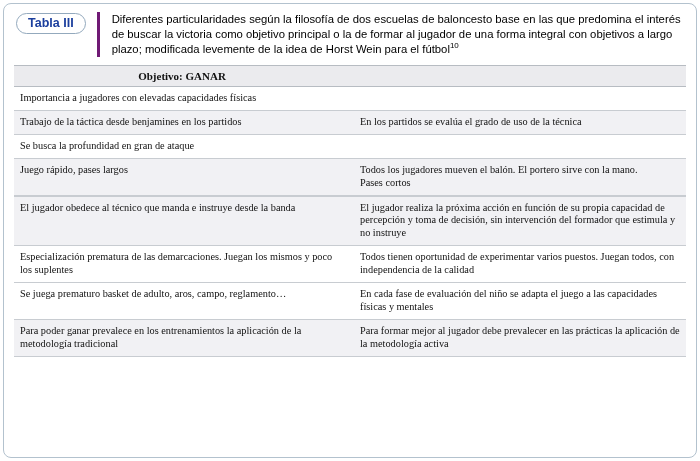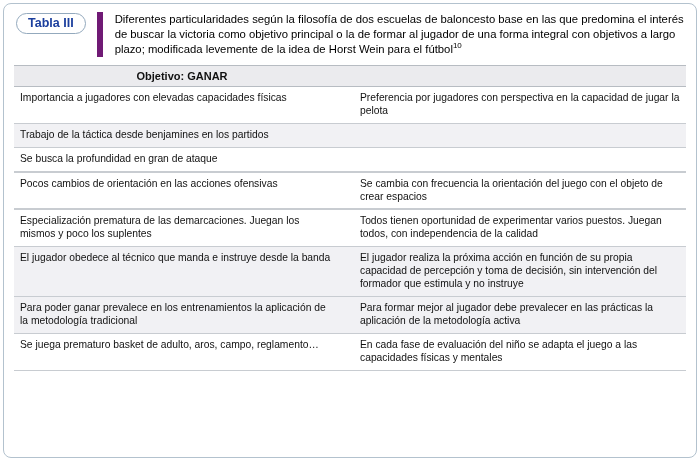--- a/index.html
+++ b/index.html
@@ -34,30 +34,31 @@
     color:var(--accent);
     font-weight:bold;
     font-size:12.5px;
     white-space:nowrap;
     flex:0 0 auto;
     margin-top:1px;
   }
   .caption-text{
     margin-left:11px;
     padding-left:12px;
-    border-left:6px solid #701a75;
+    border-left:3px solid #701a75;
     font-size:11.3px;
     line-height:15px;
     color:#000;
   }
   .caption-text sup{font-size:8px;line-height:0;}
   .table{
     margin:3px 10px 0 10px;
     border-top:1px solid #b7bcc2;
     font-size:10.3px;
+    font-family:Liberation Serif, serif;
   }
   .thead{
     display:flex;
     background:var(--header-bg);
     border-bottom:1px solid #b7bcc2;
     font-weight:bold;
     font-size:11px;
   }
   .thead .col{
     width:50%;
@@ -91,56 +92,55 @@
   </div>
 
   <div class="table">
 
     <div class="thead">
       <div class="col">Objetivo: GANAR</div>
     </div>
 
     <div class="row">
       <div class="cell ganar">Importancia a jugadores con elevadas capacidades físicas</div>
-      <div class="cell formar">Preferencia por jugadores con perspectiva en la capacidad de jugar la pelota</div>
     </div>
 
     <div class="row alt">
       <div class="cell ganar">Trabajo de la táctica desde benjamines en los partidos</div>
+      <div class="cell formar">En los partidos se evalúa el grado de uso de la técnica</div>
     </div>
 
     <div class="row">
       <div class="cell ganar">Se busca la profundidad en gran de ataque</div>
     </div>
 
     <div class="row alt">
+      <div class="cell ganar">Juego rápido, pases largos</div>
+      <div class="cell formar">Todos los jugadores mueven el balón. El portero sirve con la mano.
+Pases cortos</div>
     </div>
 
-    <div class="row">
-      <div class="cell ganar">Pocos cambios de orientación en las acciones ofensivas</div>
-      <div class="cell formar">Se cambia con frecuencia la orientación del juego con el objeto de crear espacios</div>
+
+    <div class="row alt">
     </div>
 
     <div class="row alt">
+      <div class="cell ganar">El jugador obedece al técnico que manda e instruye desde la banda</div>
+      <div class="cell formar">El jugador realiza la próxima acción en función de su propia capacidad de percepción y toma de decisión, sin intervención del formador que estimula y no instruye</div>
     </div>
 
     <div class="row">
       <div class="cell ganar">Especialización prematura de las demarcaciones. Juegan los mismos y poco los suplentes</div>
       <div class="cell formar">Todos tienen oportunidad de experimentar varios puestos. Juegan todos, con independencia de la calidad</div>
     </div>
 
-    <div class="row alt">
-      <div class="cell ganar">El jugador obedece al técnico que manda e instruye desde la banda</div>
-      <div class="cell formar">El jugador realiza la próxima acción en función de su propia capacidad de percepción y toma de decisión, sin intervención del formador que estimula y no instruye</div>
+    <div class="row">
+      <div class="cell ganar">Se juega prematuro basket de adulto, aros, campo, reglamento…</div>
+      <div class="cell formar">En cada fase de evaluación del niño se adapta el juego a las capacidades físicas y mentales</div>
     </div>
 
     <div class="row alt">
       <div class="cell ganar">Para poder ganar prevalece en los entrenamientos la aplicación de la metodología tradicional</div>
       <div class="cell formar">Para formar mejor al jugador debe prevalecer en las prácticas la aplicación de la metodología activa</div>
     </div>
 
-    <div class="row">
-      <div class="cell ganar">Se juega prematuro basket de adulto, aros, campo, reglamento…</div>
-      <div class="cell formar">En cada fase de evaluación del niño se adapta el juego a las capacidades físicas y mentales</div>
-    </div>
-
   </div>
 </div>
 
 </body></html>

